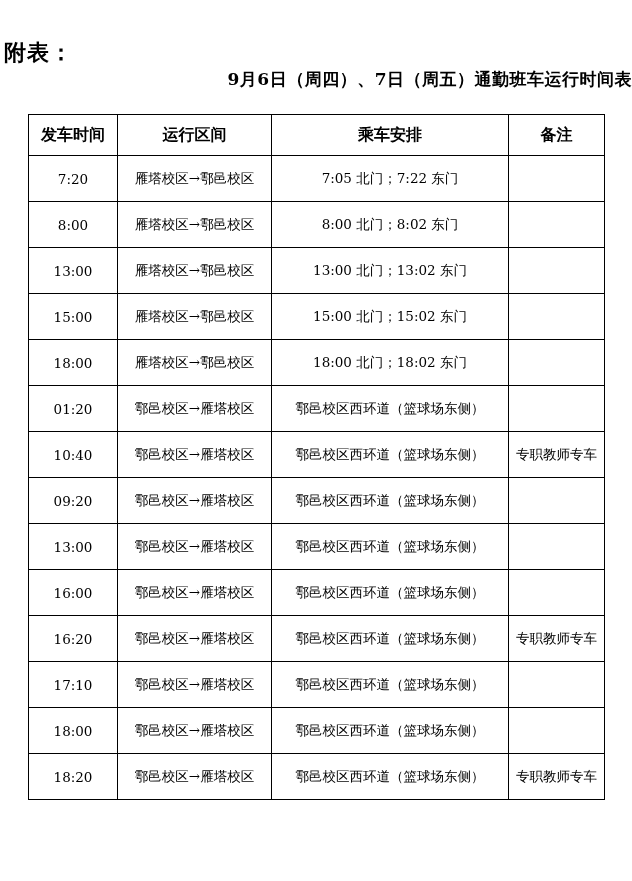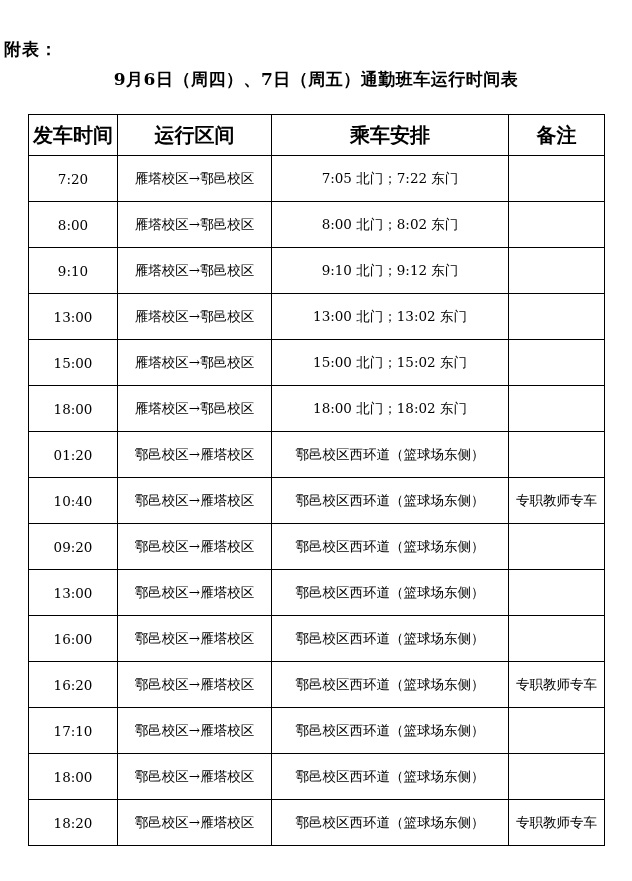--- a/index.html
+++ b/index.html
@@ -19,31 +19,31 @@
     width: 632px;
     height: 881px;
     box-sizing: border-box;
     padding: 0;
     position: relative;
   }
   .prefix {
     position: absolute;
     left: 4px;
     top: 38px;
-    font-size: 17px;
+    font-size: 22px;
     font-weight: 700;
     letter-spacing: 1px;
     font-family: "DejaVu Serif", "Liberation Serif", serif;
   }
   .doc-title {
     position: absolute;
     left: 0;
     right: 0;
     top: 68px;
-    text-align: center;
+    text-align: right;
     font-size: 17px;
     font-weight: 700;
     letter-spacing: 0.5px;
     font-family: "DejaVu Serif", "Liberation Serif", serif;
   }
   .table-wrap {
     position: absolute;
     left: 28px;
     top: 114px;
     width: 576px;
@@ -55,21 +55,21 @@
   }
   table.schedule td, table.schedule th {
     border: 1px solid #000000;
     text-align: center;
     vertical-align: middle;
     font-family: "DejaVu Serif", "Liberation Serif", serif;
     padding: 0;
   }
   table.schedule thead th {
     height: 40px;
-    font-size: 20px;
+    font-size: 16px;
     font-weight: 700;
     border-radius: 11px;
   }
   table.schedule tbody td {
     height: 45px;
     font-size: 13.5px;
     font-weight: 400;
   }
   col.c0 { width: 89px; }
   col.c1 { width: 154px; }
@@ -113,26 +113,20 @@
           <td class="cell-arrange">7:05 北门；7:22 东门</td>
           <td class="cell-note"></td>
         </tr>
         <tr>
           <td class="cell-time">8:00</td>
           <td class="cell-route">雁塔校区→鄠邑校区</td>
           <td class="cell-arrange">8:00 北门；8:02 东门</td>
           <td class="cell-note"></td>
         </tr>
         <tr>
-          <td class="cell-time">9:10</td>
-          <td class="cell-route">雁塔校区→鄠邑校区</td>
-          <td class="cell-arrange">9:10 北门；9:12 东门</td>
-          <td class="cell-note"></td>
-        </tr>
-        <tr>
           <td class="cell-time">13:00</td>
           <td class="cell-route">雁塔校区→鄠邑校区</td>
           <td class="cell-arrange">13:00 北门；13:02 东门</td>
           <td class="cell-note"></td>
         </tr>
         <tr>
           <td class="cell-time">15:00</td>
           <td class="cell-route">雁塔校区→鄠邑校区</td>
           <td class="cell-arrange">15:00 北门；15:02 东门</td>
           <td class="cell-note"></td>

